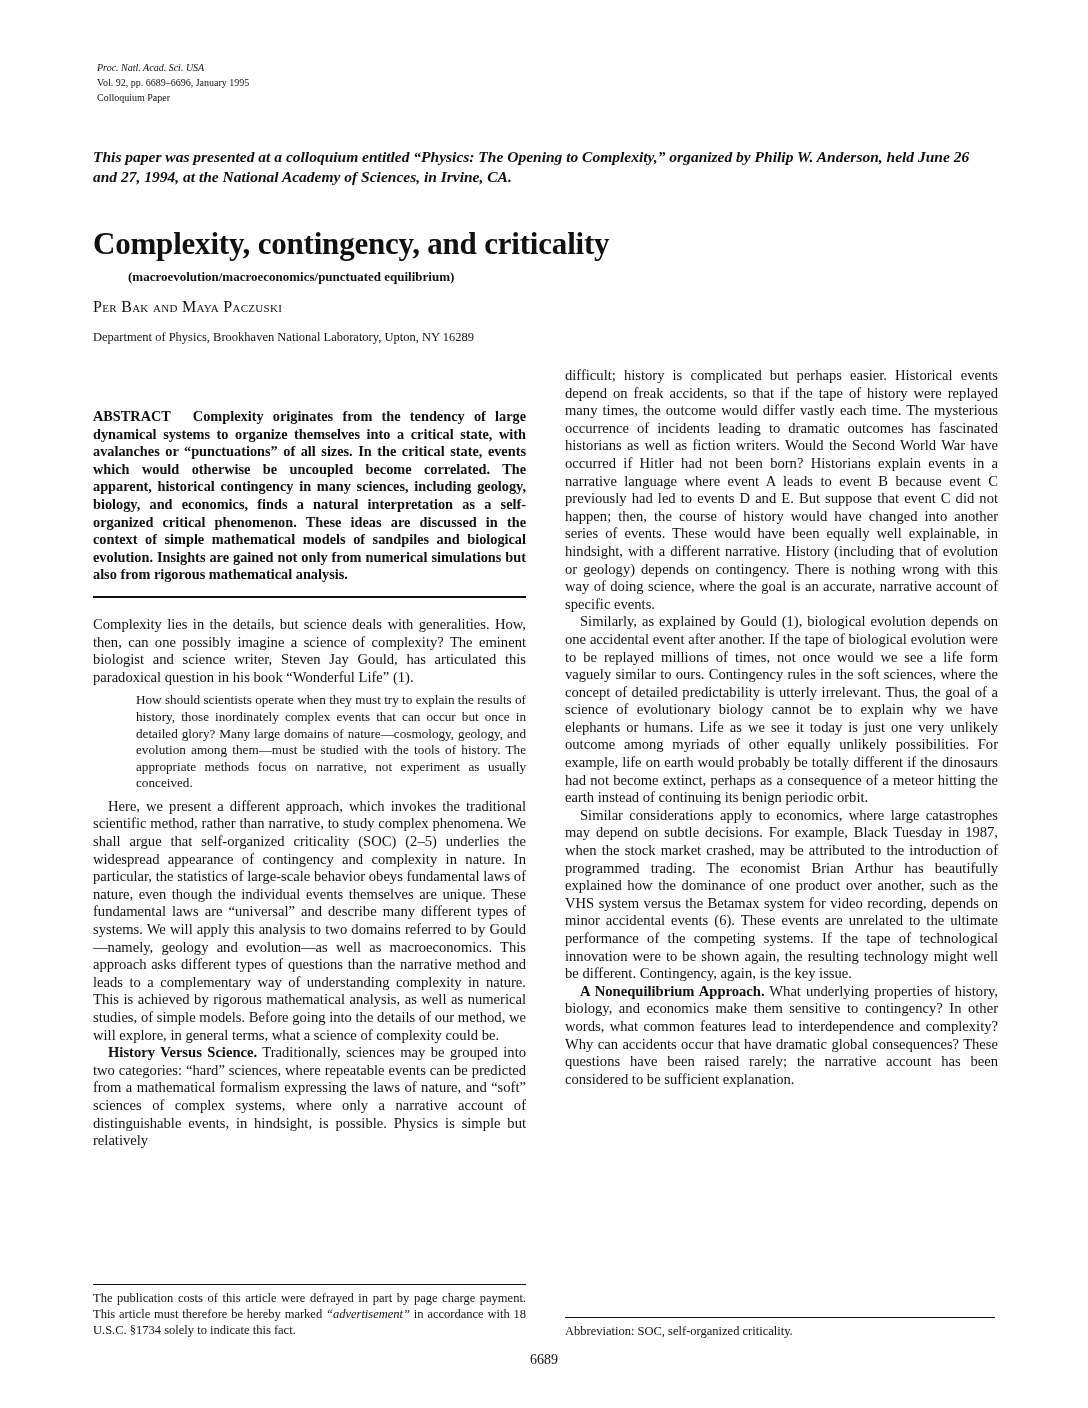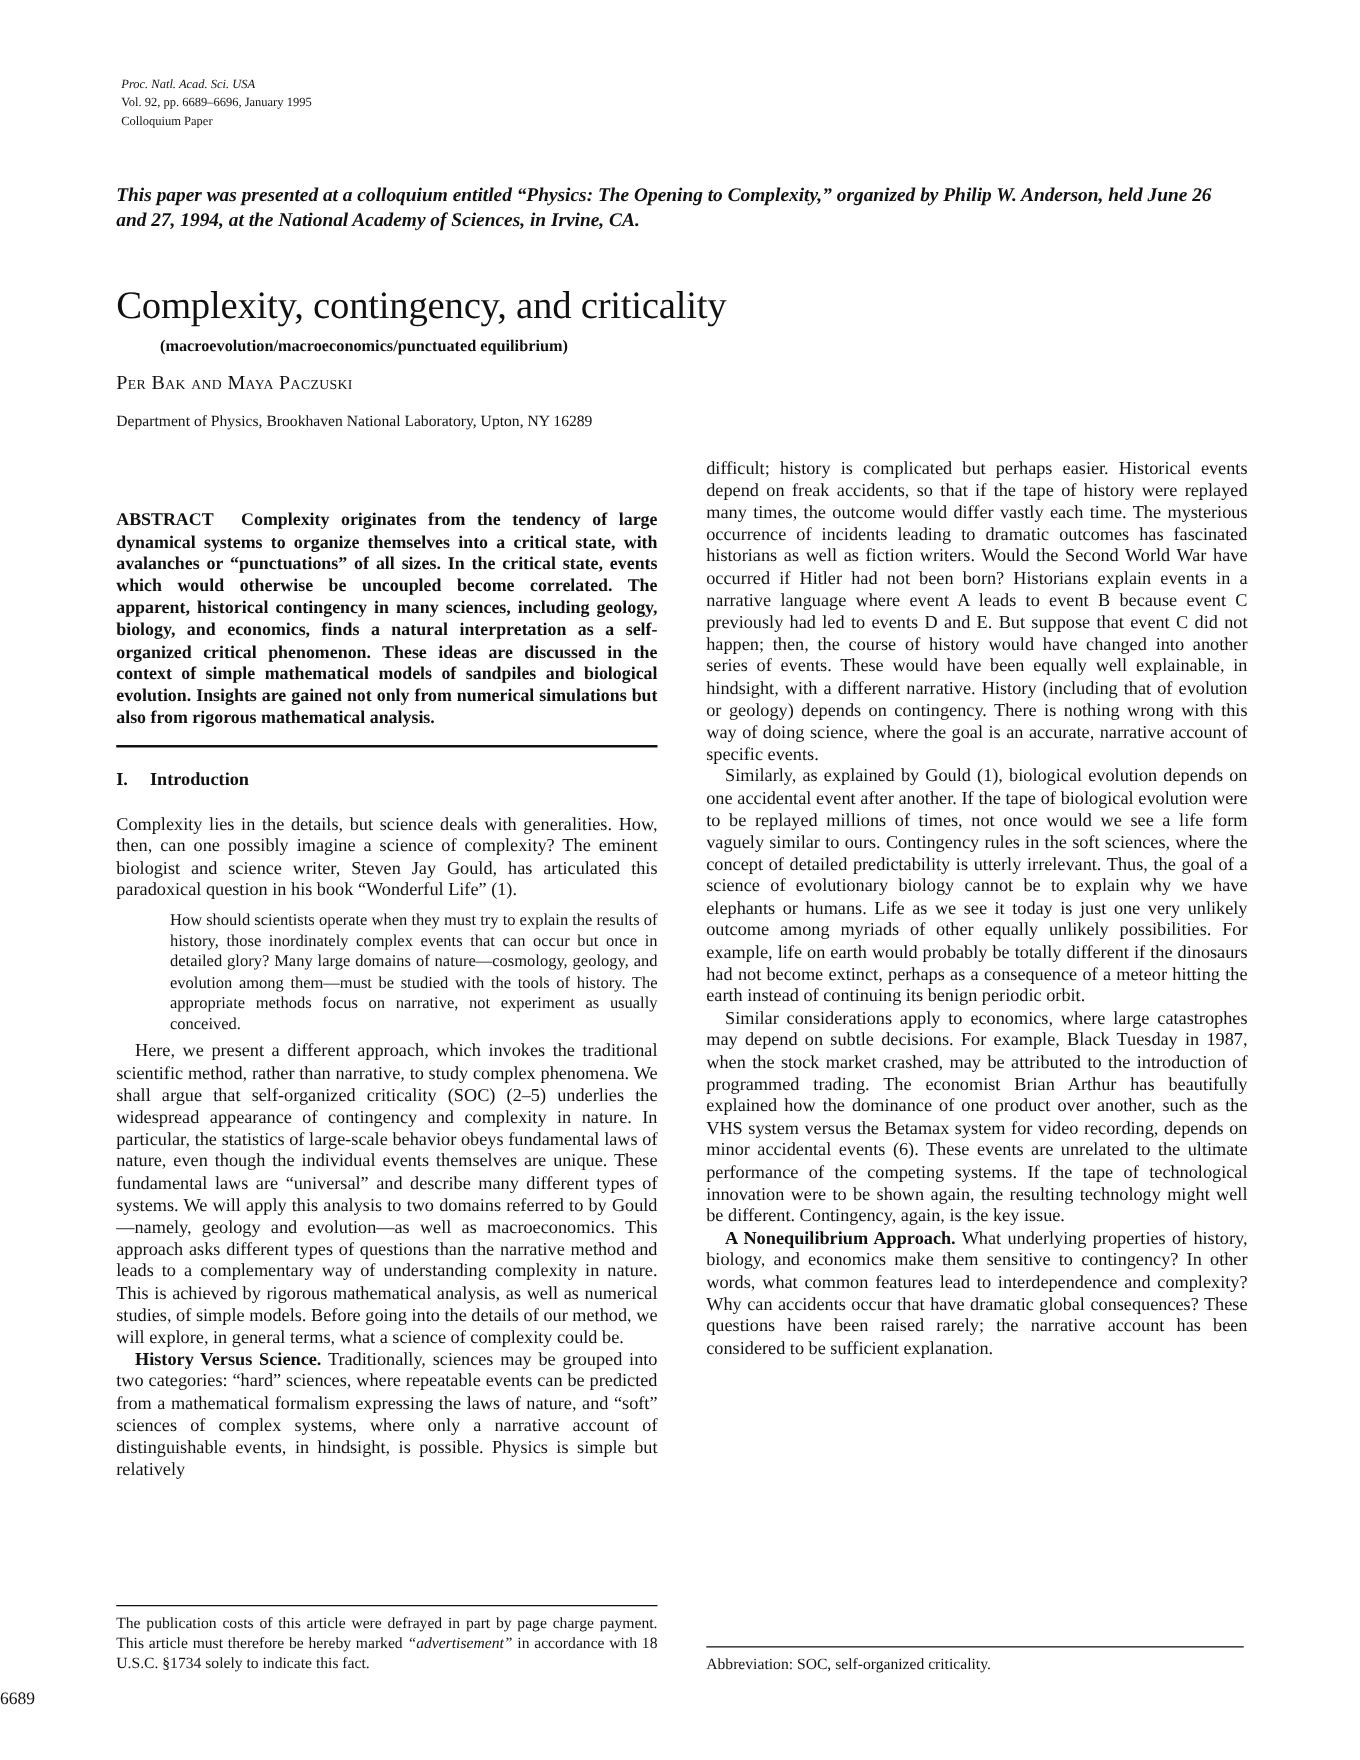--- a/index.html
+++ b/index.html
@@ -4,21 +4,21 @@
 <style>
   html, body { margin: 0; padding: 0; background: #ffffff; }
   body {
     width: 1088px; height: 1408px; position: relative; overflow: hidden;
     font-family: "Liberation Serif", "DejaVu Serif", serif; color: #111;
   }
   .abs { position: absolute; }
   .journal { left: 97px; top: 60px; font-size: 10px; line-height: 15px; }
   .journal .it { font-style: italic; }
   .colloq { left: 93px; top: 147px; width: 900px; font-size: 15.5px; line-height: 20px; font-weight: bold; font-style: italic; }
-  .title { left: 93px; top: 226px; font-size: 31px; font-weight: normal; letter-spacing: -0.2px; }
+  .title { left: 93px; top: 226px; font-size: 31px; font-weight: bold; letter-spacing: -0.2px; }
   .keywords { left: 128px; top: 269px; font-size: 13px; font-weight: bold; }
   .authors { left: 93px; top: 298px; font-size: 16px; font-variant: small-caps; letter-spacing: 0.3px; }
   .affil { left: 93px; top: 330px; font-size: 12.5px; }
   .col { width: 433px; font-size: 14.6px; line-height: 17.6px; text-align: justify; }
   .col p { margin: 0; }
   .col .ind { text-indent: 15px; }
   .left-col { left: 93px; top: 372px; margin-top: 36px; }
   .right-col { left: 565px; top: 367px; }
   .abstract { font-weight: bold; font-size: 14.3px; line-height: 17.6px; text-align: justify; }
   .abstract .label { margin-right: 22px; }
@@ -26,42 +26,41 @@
   .section-head { font-weight: bold; font-size: 14.6px; margin-top: 18px; }
   .section-head .num { display: inline-block; width: 27px; }
   .gap { height: 18px; }
   .quote { margin: 6px 0 6px 43px !important; font-size: 13.2px; line-height: 16.6px; text-align: justify; }
   .runin { font-weight: bold; font-family: Liberation Serif, serif; }
   .footnote-rule { left: 93px; top: 1284px; width: 433px; border-top: 1px solid #111; }
   .footnote { left: 93px; top: 1290px; width: 433px; font-size: 12.5px; line-height: 16px; text-align: justify; }
   .footnote em { font-style: italic; }
   .abbr-rule { left: 565px; top: 1317px; width: 430px; border-top: 1px solid #111; }
   .abbr { left: 565px; top: 1324px; font-size: 12.5px; }
-  .pagenum { left: 0; width: 1088px; top: 1352px; text-align: left; font-size: 14px; }
+  .pagenum { left: 0; width: 1088px; top: 1352px; text-align: center; font-size: 14px; }
 </style>
 </head>
 <body>
 
 <div class="abs journal">
   <div class="it">Proc. Natl. Acad. Sci. USA</div>
   <div>Vol. 92, pp. 6689–6696, January 1995</div>
   <div>Colloquium Paper</div>
 </div>
 
 <div class="abs colloq">This paper was presented at a colloquium entitled “Physics: The Opening to Complexity,” organized by Philip W. Anderson, held June 26 and 27, 1994, at the National Academy of Sciences, in Irvine, CA.</div>
 
 <div class="abs title">Complexity, contingency, and criticality</div>
 <div class="abs keywords">(macroevolution/macroeconomics/punctuated equilibrium)</div>
 <div class="abs authors">Per Bak and Maya Paczuski</div>
 <div class="abs affil">Department of Physics, Brookhaven National Laboratory, Upton, NY 16289</div>
 
 <div class="abs col left-col">
   <p class="abstract"><span class="label">ABSTRACT</span><span>Complexity originates from the tendency of large dynamical systems to organize themselves into a critical state, with avalanches or “punctuations” of all sizes. In the critical state, events which would otherwise be uncoupled become correlated. The apparent, historical contingency in many sciences, including geology, biology, and economics, finds a natural interpretation as a self-organized critical phenomenon. These ideas are discussed in the context of simple mathematical models of sandpiles and biological evolution. Insights are gained not only from numerical simulations but also from rigorous mathematical analysis.</span></p>
   <div class="rule"></div>
-  <div class="section-head"><span class="num">I.</span><span>Introduction</span></div>
   <div class="gap"></div>
   <p>Complexity lies in the details, but science deals with generalities. How, then, can one possibly imagine a science of complexity? The eminent biologist and science writer, Steven Jay Gould, has articulated this paradoxical question in his book “Wonderful Life” (1).</p>
   <p class="quote">How should scientists operate when they must try to explain the results of history, those inordinately complex events that can occur but once in detailed glory? Many large domains of nature—cosmology, geology, and evolution among them—must be studied with the tools of history. The appropriate methods focus on narrative, not experiment as usually conceived.</p>
   <p class="ind">Here, we present a different approach, which invokes the traditional scientific method, rather than narrative, to study complex phenomena. We shall argue that self-organized criticality (SOC) (2–5) underlies the widespread appearance of contingency and complexity in nature. In particular, the statistics of large-scale behavior obeys fundamental laws of nature, even though the individual events themselves are unique. These fundamental laws are “universal” and describe many different types of systems. We will apply this analysis to two domains referred to by Gould—namely, geology and evolution—as well as macroeconomics. This approach asks different types of questions than the narrative method and leads to a complementary way of understanding complexity in nature. This is achieved by rigorous mathematical analysis, as well as numerical studies, of simple models. Before going into the details of our method, we will explore, in general terms, what a science of complexity could be.</p>
   <p class="ind"><span class="runin">History Versus Science.</span> <span>Traditionally, sciences may be grouped into two categories: “hard” sciences, where repeatable events can be predicted from a mathematical formalism expressing the laws of nature, and “soft” sciences of complex systems, where only a narrative account of distinguishable events, in hindsight, is possible. Physics is simple but relatively</span></p>
 </div>
 
 <div class="abs footnote-rule"></div>
 <div class="abs footnote"><span>The publication costs of this article were defrayed in part by page charge payment. This article must therefore be hereby marked </span><em>“advertisement”</em><span> in accordance with 18 U.S.C. §1734 solely to indicate this fact.</span></div>
 

